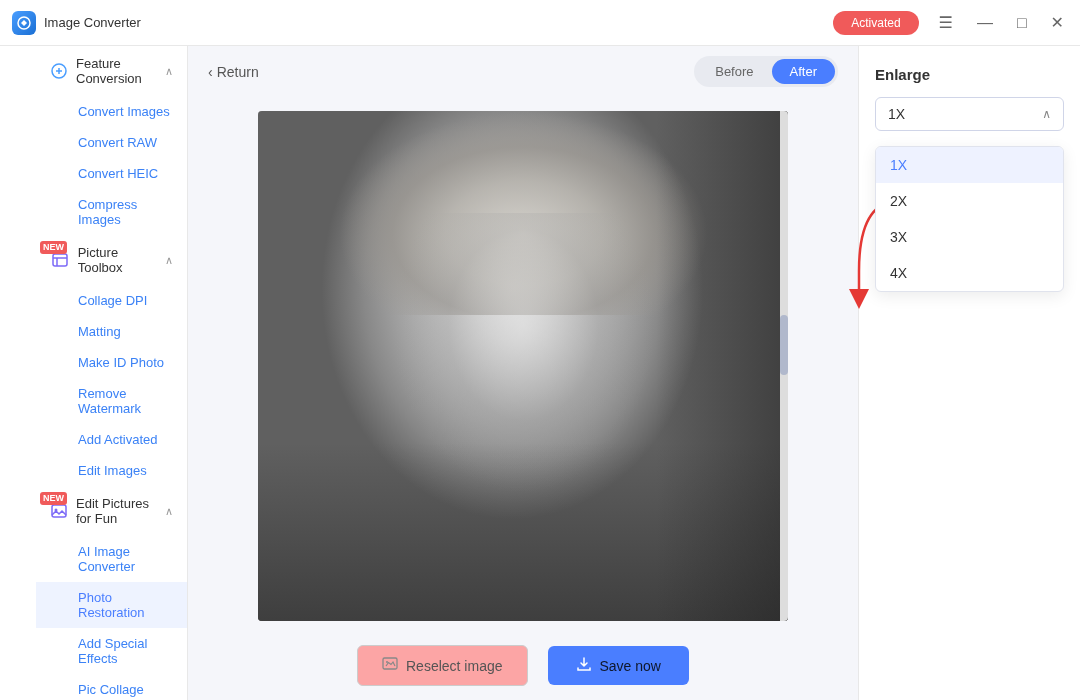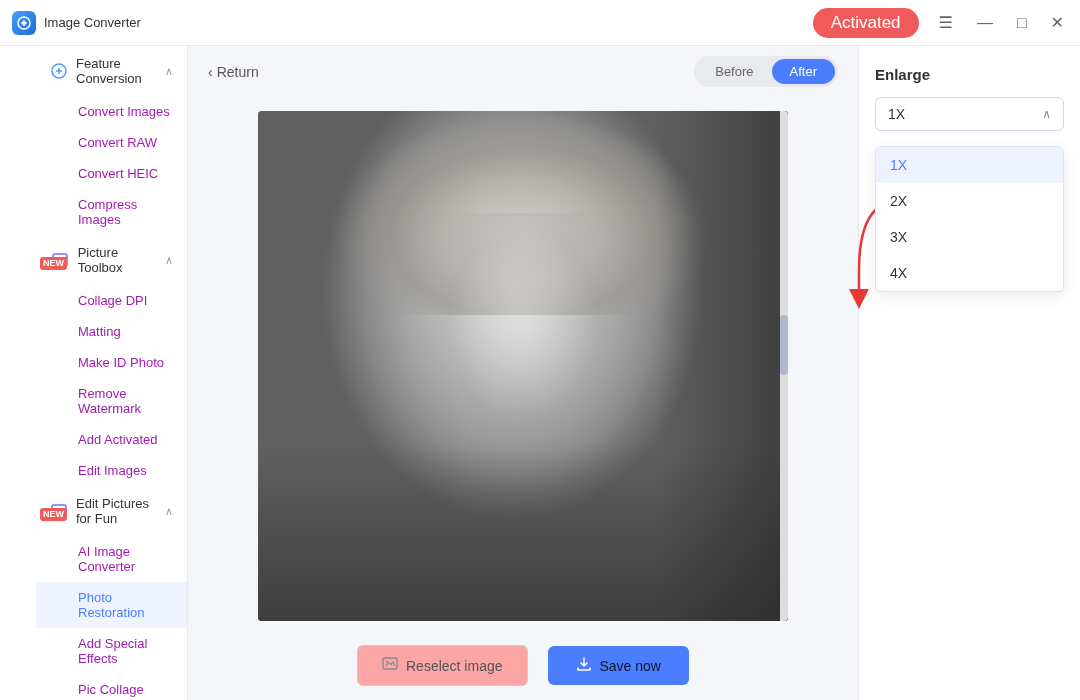--- a/index.html
+++ b/index.html
@@ -33,21 +33,21 @@
       font-weight: 500;
       color: #333;
       flex: 1;
     }
     .title-bar-activated {
       background: #f05a5a;
       color: white;
       border: none;
       border-radius: 20px;
       padding: 5px 18px;
-      font-size: 17px;
+      font-size: 12px;
       font-weight: 500;
       cursor: pointer;
     }
     .title-bar-controls {
       display: flex;
       align-items: center;
       gap: 16px;
       margin-left: 16px;
     }
     .title-bar-control {
@@ -96,33 +96,33 @@
       font-size: 14px;
     }
     .sidebar-section-header .chevron {
       margin-left: auto;
       font-size: 11px;
       color: #999;
     }
     .sidebar-item {
       padding: 8px 14px 8px 42px;
       cursor: pointer;
-      color: #a21caf;
+      color: #3b82f6;
       font-size: 13px;
     }
     .sidebar-item.active {
       background: #eef3ff;
       color: #4a7eff;
       font-weight: 500;
     }
 
     .new-badge {
       position: absolute;
       left: 4px;
-      top: 22px;
+      top: 6px;
       background: #f05a5a;
       color: white;
       font-size: 9px;
       font-weight: bold;
       border-radius: 3px;
       padding: 1px 3px;
       line-height: 1.2;
     }
 
     

